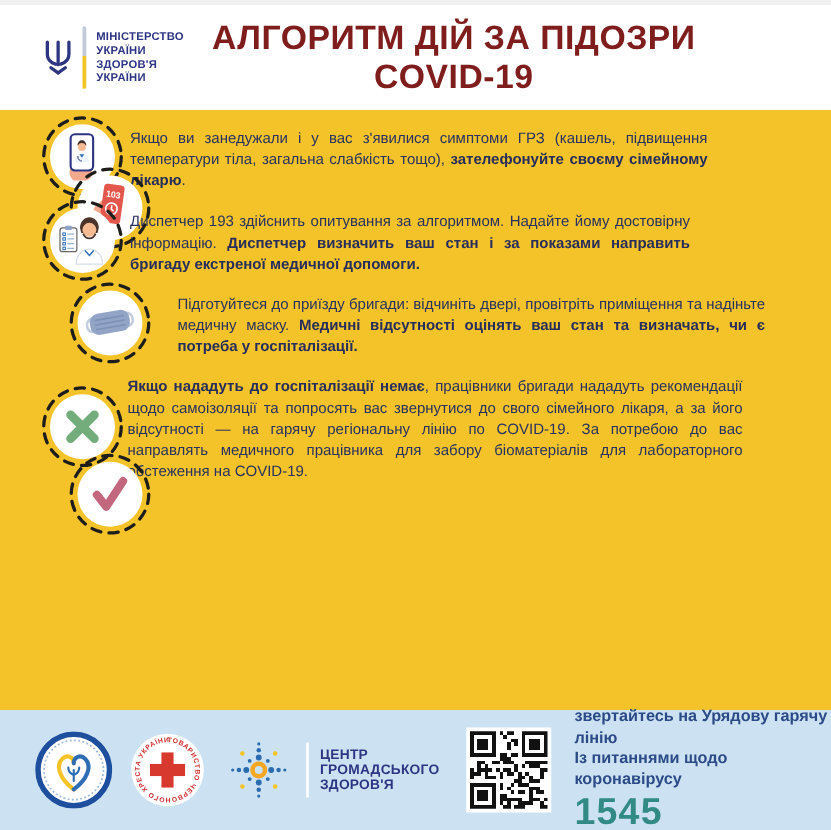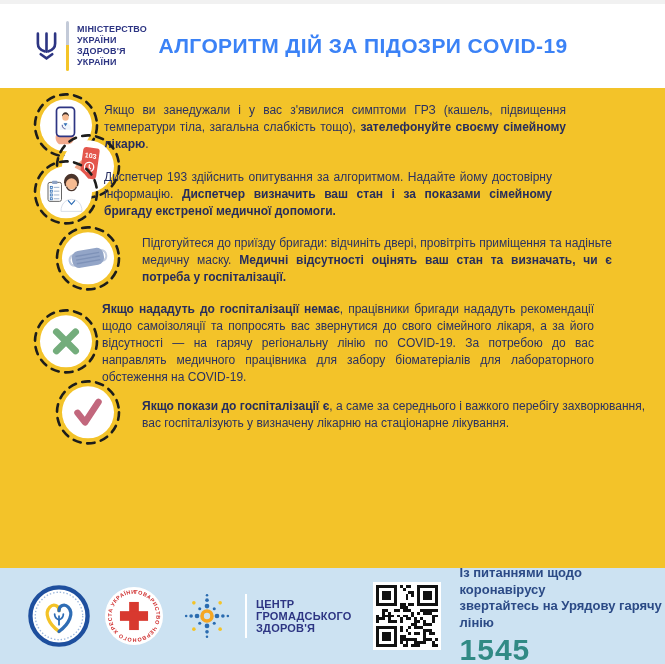--- a/index.html
+++ b/index.html
@@ -6,21 +6,21 @@
   body{font-family:"Liberation Sans","DejaVu Sans",sans-serif;}
   .page{position:relative;width:665px;height:664px;overflow:hidden;background:#fff;}
 
   
   header{height:88px;background:#ffffff;display:flex;align-items:center;padding-left:35px;box-sizing:border-box;border-top:4px solid #f1f1f1;}
   .moz-logo{display:flex;align-items:center;gap:8px;}
   .moz-trident{width:23px;height:30px;flex:none;}
   .moz-divider{width:3px;height:50px;background:linear-gradient(#c3cad8 0 48%,#f4c427 48% 100%);border-radius:2px;}
   .moz-text{font-size:9px;font-weight:700;color:#2d3583;line-height:11px;letter-spacing:.2px;}
   .moz-text div{white-space:nowrap;}
-  h1.title{flex:1;margin:0;padding-right:86px;text-align:center;font-size:21px;font-weight:800;color:#3b82f6;letter-spacing:.4px;}
+  h1.title{flex:1;margin:0;padding-right:86px;text-align:center;font-size:27px;font-weight:800;color:#7f1d1d;letter-spacing:.4px;}
 
   
   main{height:480px;background:#f3c329;padding-top:14px;box-sizing:border-box;}
   .step{position:relative;}
   .step .txt{margin:0;font-size:12px;line-height:17px;text-align:justify;color:#2a3162;font-weight:500;}
   .step .txt b{font-weight:800;color:#272d5c;}
   .badge{position:absolute;top:50%;transform:translateY(-54%);width:66px;height:66px;}
   .s-odd .badge{left:33px;}
   .s-even .badge{left:55px;}
   .s1 .txt{margin-left:104px;width:462px;}
@@ -122,21 +122,21 @@
           <g stroke="#9db3d0" stroke-width="1">
             <path d="M20.8 28h5.5M20.8 31.8h5.5M20.8 35.6h5.5M20.8 39.4h5.5"></path>
           </g>
           <path d="M31 23c0-5.5 4-8.5 7.5-8.5S46 17.5 46 23l-1 4H32z" fill="#4a342b"></path>
           <circle cx="38.5" cy="24.5" r="5.6" fill="#f6bb92"></circle>
           <path d="M33.5 27.5c1 2.5 3 3.8 5 3.8s4-1.3 5-3.8" fill="none" stroke="#4a342b" stroke-width="1.4"></path>
           <path d="M28 52c0-8 5-12 10.5-12S49 44 49 52z" fill="#fff" stroke="#d8dee8" stroke-width="1"></path>
           <path d="M35 41l3.5 4 3.5-4" fill="none" stroke="#2d6db5" stroke-width="1.2"></path>
         </svg>
       </div>
-      <p class="txt"><span>Диспетчер 193 здійснить опитування за алгоритмом. Надайте йому достовірну інформацію. </span><b>Диспетчер визначить ваш стан і за показами сімейному бригаду екстреної медичної допомоги.</b></p>
+      <p class="txt"><span>Диспетчер 193 здійснить опитування за алгоритмом. Надайте йому достовірну інформацію. </span><b>Диспетчер визначить ваш стан і за показами направить бригаду екстреної медичної допомоги.</b></p>
     </section>
 
     <section class="step s4 s-even">
       <div class="badge">
         <svg viewBox="0 0 66 66" width="66" height="66">
           <circle cx="33" cy="33" r="31" fill="none" stroke="#1d1d1b" stroke-width="2.6" stroke-dasharray="7.5 6.5" stroke-linecap="round"></circle>
           <circle cx="33" cy="33" r="26" fill="#fff"></circle>
           <g transform="rotate(-10 33 33)">
             <path d="M19 27c-6 1.5-6 10 0 11" fill="none" stroke="#c3cde0" stroke-width="2"></path>
             <path d="M47 27c6 1.5 6 10 0 11" fill="none" stroke="#c3cde0" stroke-width="2"></path>
@@ -163,21 +163,20 @@
     </section>
 
     <section class="step s6 s-even">
       <div class="badge">
         <svg viewBox="0 0 66 66" width="66" height="66">
           <circle cx="33" cy="33" r="31" fill="none" stroke="#1d1d1b" stroke-width="2.6" stroke-dasharray="7.5 6.5" stroke-linecap="round"></circle>
           <circle cx="33" cy="33" r="26" fill="#fff"></circle>
           <path d="M22.5 33.5l7.5 9.5 13.5-20.5" stroke="#c2677d" stroke-width="6.5" fill="none" stroke-linecap="round" stroke-linejoin="round"></path>
         </svg>
       </div>
-      <p class="txt"><b>Якщо покази до госпіталізації є</b><span>, а саме за середнього і важкого перебігу захворювання,  вас госпіталізують у визначену лікарню на стаціонарне лікування.</span></p>
     </section>
 
   </main>
 
   <footer>
 
     <svg class="flogo" width="62" height="62" viewBox="0 0 64 64">
       <circle cx="32" cy="32" r="29.5" fill="#fff" stroke="#1e4f9e" stroke-width="4.5"></circle>
       <circle cx="32" cy="32" r="24.5" fill="none" stroke="#9db8dd" stroke-width="1.4" stroke-dasharray="1.5 2"></circle>
       <path d="M32 48C21 40 16.5 29 22.5 22.8c3.8-3.9 9.5-1.8 9.5 3.7" fill="none" stroke="#f4c327" stroke-width="3.4" stroke-linecap="round"></path>
@@ -359,19 +358,19 @@
           <rect x="14" y="0" width="7" height="7"></rect>
           <rect x="15" y="1" width="5" height="5" fill="#fff"></rect>
           <rect x="16" y="2" width="3" height="3"></rect>
           <rect x="0" y="14" width="7" height="7"></rect>
           <rect x="1" y="15" width="5" height="5" fill="#fff"></rect>
           <rect x="2" y="16" width="3" height="3"></rect>
         </svg>
     </div>
 
     <div class="hotline">
+      <div class="hl">звертайтесь на Урядову гарячу лінію</div>
       <div class="hl">Із питаннями щодо коронавірусу</div>
-      <div class="hl">звертайтесь на Урядову гарячу лінію</div>
       <div class="num">1545</div>
     </div>
 
   </footer>
 </div>
 
 </body></html>

